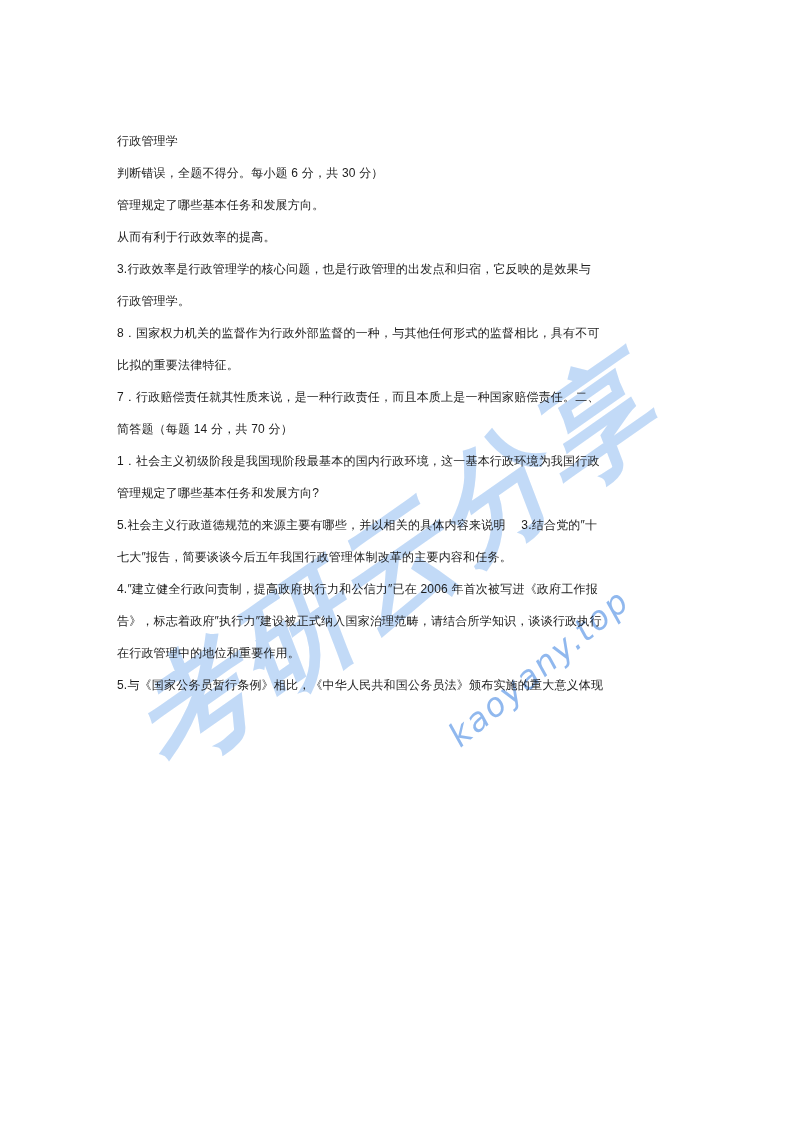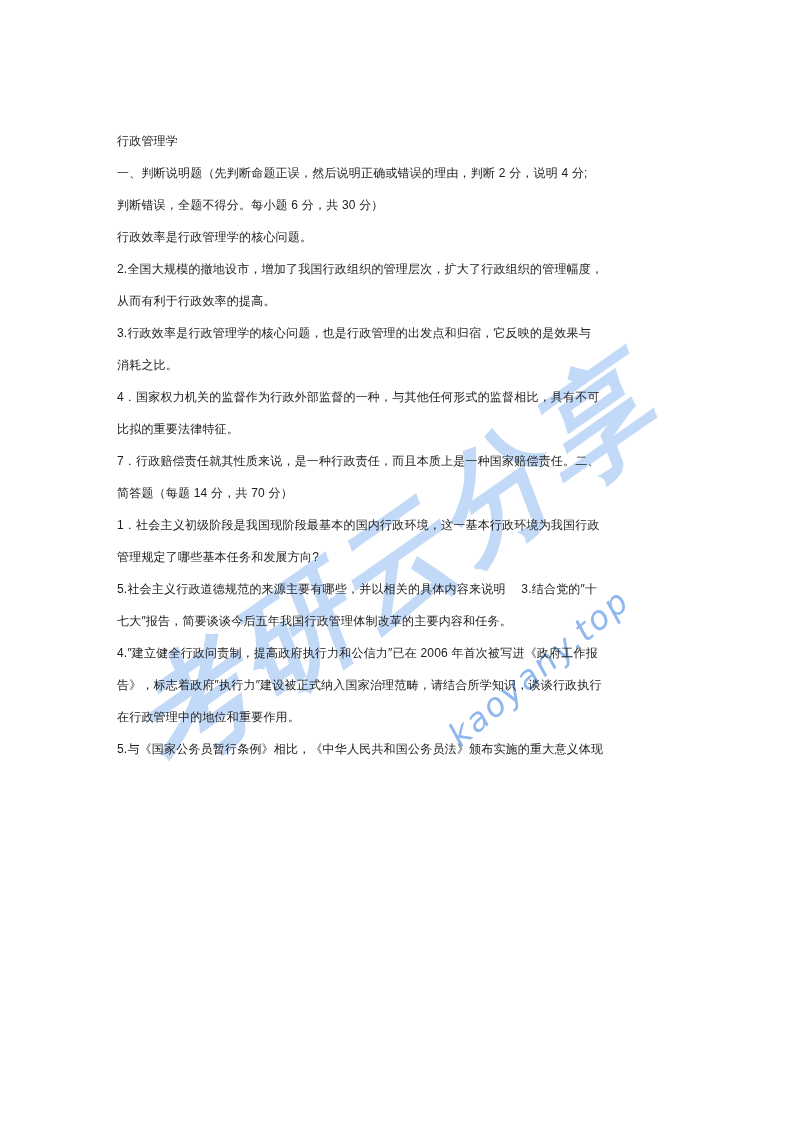--- a/index.html
+++ b/index.html
@@ -79,28 +79,26 @@
 
 <div class="page">
 
   <div class="watermark-layer">
     <div class="wm-calligraphy">考研云分享</div>
     <div class="wm-site">kaoyany.top</div>
   </div>
 
   <div class="text-layer">
     <div class="line">行政管理学</div>
-    <div class="line">一、判断说明题（先判断命题正误，然后说明正确或错误的理由，判断 2 分，说明 4 分;</div>
     <div class="line">判断错误，全题不得分。每小题 6 分，共 30 分）</div>
-    <div class="line">行政效率是行政管理学的核心问题。</div>
-    <div class="line">2.全国大规模的撤地设市，增加了我国行政组织的管理层次，扩大了行政组织的管理幅度，</div>
+    <div class="line">管理规定了哪些基本任务和发展方向。</div>
     <div class="line">从而有利于行政效率的提高。</div>
     <div class="line">3.行政效率是行政管理学的核心问题，也是行政管理的出发点和归宿，它反映的是效果与</div>
-    <div class="line">消耗之比。</div>
-    <div class="line">4．国家权力机关的监督作为行政外部监督的一种，与其他任何形式的监督相比，具有不可</div>
+    <div class="line">行政管理学。</div>
+    <div class="line">8．国家权力机关的监督作为行政外部监督的一种，与其他任何形式的监督相比，具有不可</div>
     <div class="line">比拟的重要法律特征。</div>
     <div class="line">7．行政赔偿责任就其性质来说，是一种行政责任，而且本质上是一种国家赔偿责任。二、</div>
     <div class="line">简答题（每题 14 分，共 70 分）</div>
     <div class="line">1．社会主义初级阶段是我国现阶段最基本的国内行政环境，这一基本行政环境为我国行政</div>
     <div class="line">管理规定了哪些基本任务和发展方向?</div>
     <div class="line">5.社会主义行政道德规范的来源主要有哪些，并以相关的具体内容来说明　 3.结合党的″十</div>
     <div class="line">七大″报告，简要谈谈今后五年我国行政管理体制改革的主要内容和任务。</div>
     <div class="line">4.″建立健全行政问责制，提高政府执行力和公信力″已在 2006 年首次被写进《政府工作报</div>
     <div class="line">告》，标志着政府″执行力″建设被正式纳入国家治理范畴，请结合所学知识，谈谈行政执行</div>
     <div class="line">在行政管理中的地位和重要作用。</div>

